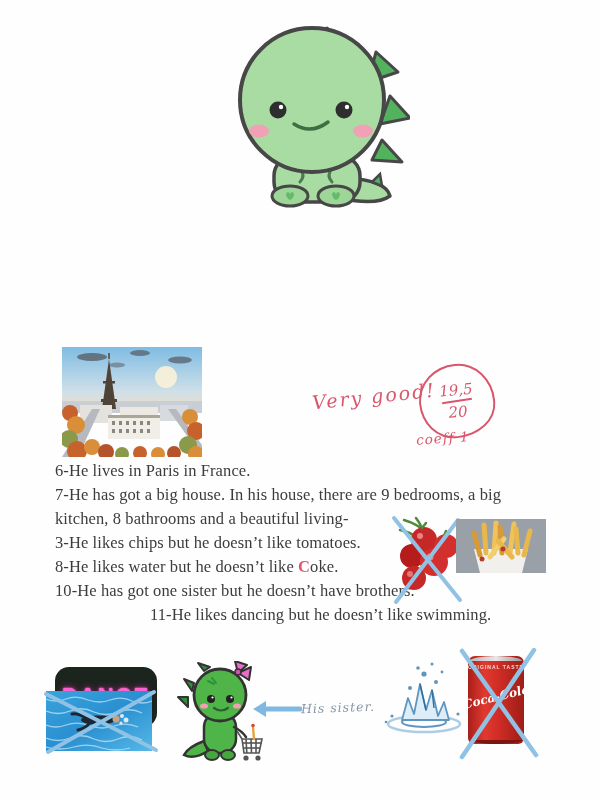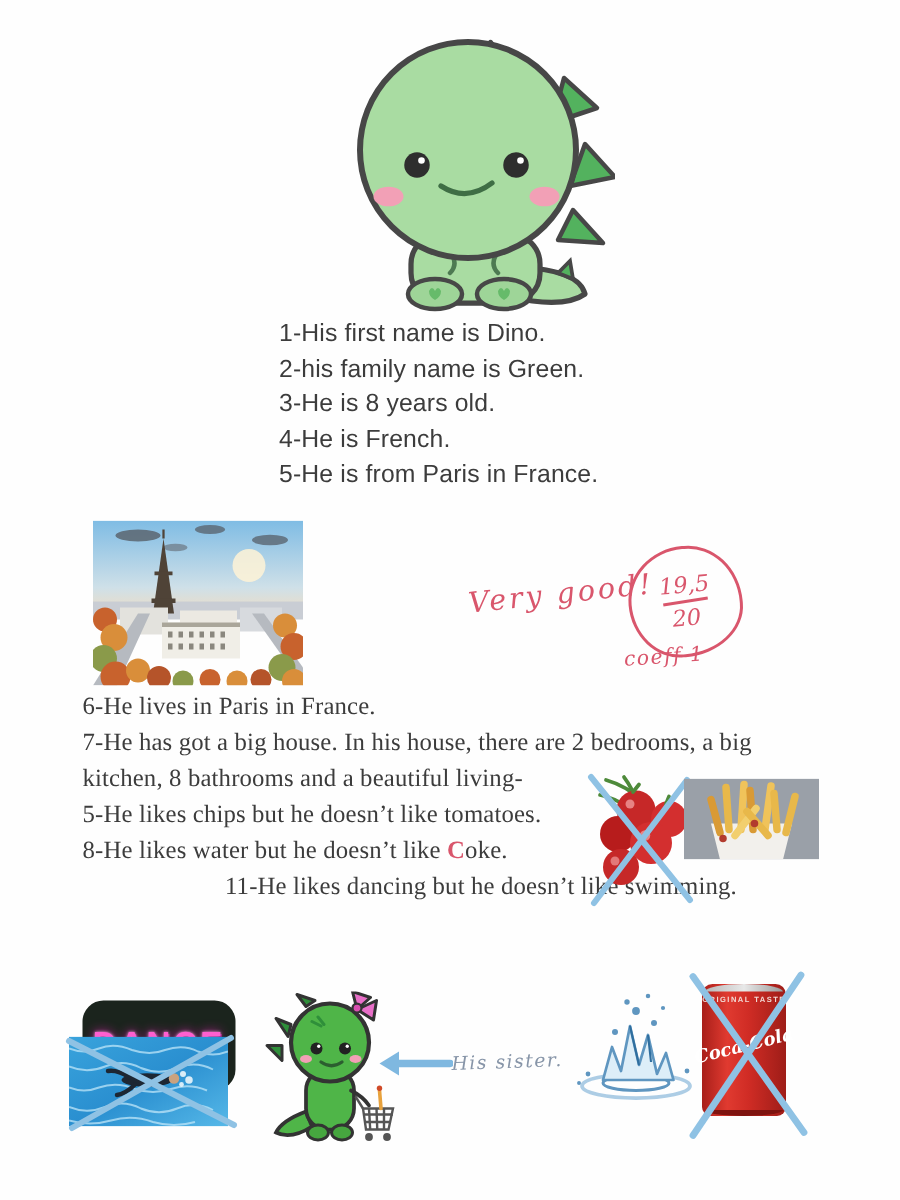--- a/index.html
+++ b/index.html
@@ -92,27 +92,20 @@
       <circle cx="48" cy="90" r="8.5" fill="#2e2e2e"></circle>
       <circle cx="114" cy="90" r="8.5" fill="#2e2e2e"></circle>
       <circle cx="51" cy="87" r="2.2" fill="#ffffff"></circle>
       <circle cx="117" cy="87" r="2.2" fill="#ffffff"></circle>
       <ellipse cx="29" cy="111" rx="10" ry="6.5" fill="#f2a0b6"></ellipse>
       <ellipse cx="133" cy="111" rx="10" ry="6.5" fill="#f2a0b6"></ellipse>
       <path d="M64 104 Q 81 115 98 102" fill="none" stroke="#3f6e45" stroke-width="3.5" stroke-linecap="round"></path>
     </svg>
   </div>
 
-  <div class="abs typed facts" style="left:186px; top:211px;">
-    <div>1-His first name is Dino.</div>
-    <div>2-his family name is Green.</div>
-    <div>3-He is 8 years old.</div>
-    <div>4-He is French.</div>
-    <div>5-He is from Paris in France.</div>
-  </div>
 
   <div class="abs photo" style="left:62px; top:347px; width:140px; height:110px;">
     <svg width="140" height="110" viewBox="0 0 140 110">
       <defs>
         <linearGradient id="sky" x1="0" y1="0" x2="0" y2="1">
           <stop offset="0" stop-color="#7fbce4"></stop>
           <stop offset="0.7" stop-color="#cfe0e8"></stop>
           <stop offset="1" stop-color="#f2dcc0"></stop>
         </linearGradient>
       </defs>
@@ -178,24 +171,25 @@
   <div class="abs grade-circle" style="left:419px; top:364px;">
     <div class="ink num">19,5</div>
     <div class="bar"></div>
     <div class="ink den">20</div>
   </div>
 
   <div class="abs ink coeff" style="left:416px; top:430px;">coeff 1</div>
 
   <div class="abs typed bodytext" style="left:55px; top:459px; width:520px;font-family:Liberation Serif, serif;">
     <div>6-He lives in Paris in France.</div>
-    <div>7-He has got a big house. In his house, there are 2 bedrooms, a big</div>
+    <div>7-He has got a big house. In his house, there are 9 bedrooms, a big</div>
     <div>kitchen, 8 bathrooms and a beautiful living-</div>
-    <div>5-He likes chips but he doesn’t like tomatoes.</div>
+    <div>3-He likes chips but he doesn’t like tomatoes.</div>
     <div><span>8-He likes water but he doesn’t like </span><span class="red-letter">C</span><span>oke.</span></div>
+    <div>10-He has got one sister but he doesn’t have brothers.</div>
     <div class="indent11">11-He likes dancing but he doesn’t like swimming.</div>
   </div>
 
   <div class="abs" style="left:394px; top:516px; width:72px; height:76px;">
     <svg width="72" height="76" viewBox="0 0 72 76">
       <path d="M10 4 q14 4 24 14 M22 2 q6 8 8 16 M6 14 q10 2 18 8" fill="none" stroke="#4e8a3a" stroke-width="2.5" stroke-linecap="round"></path>
       <circle cx="30" cy="24" r="13" fill="#c62828"></circle>
       <circle cx="52" cy="30" r="12" fill="#d32f2f"></circle>
       <circle cx="18" cy="40" r="12" fill="#b71c1c"></circle>
       <circle cx="40" cy="46" r="14" fill="#d32f2f"></circle>

